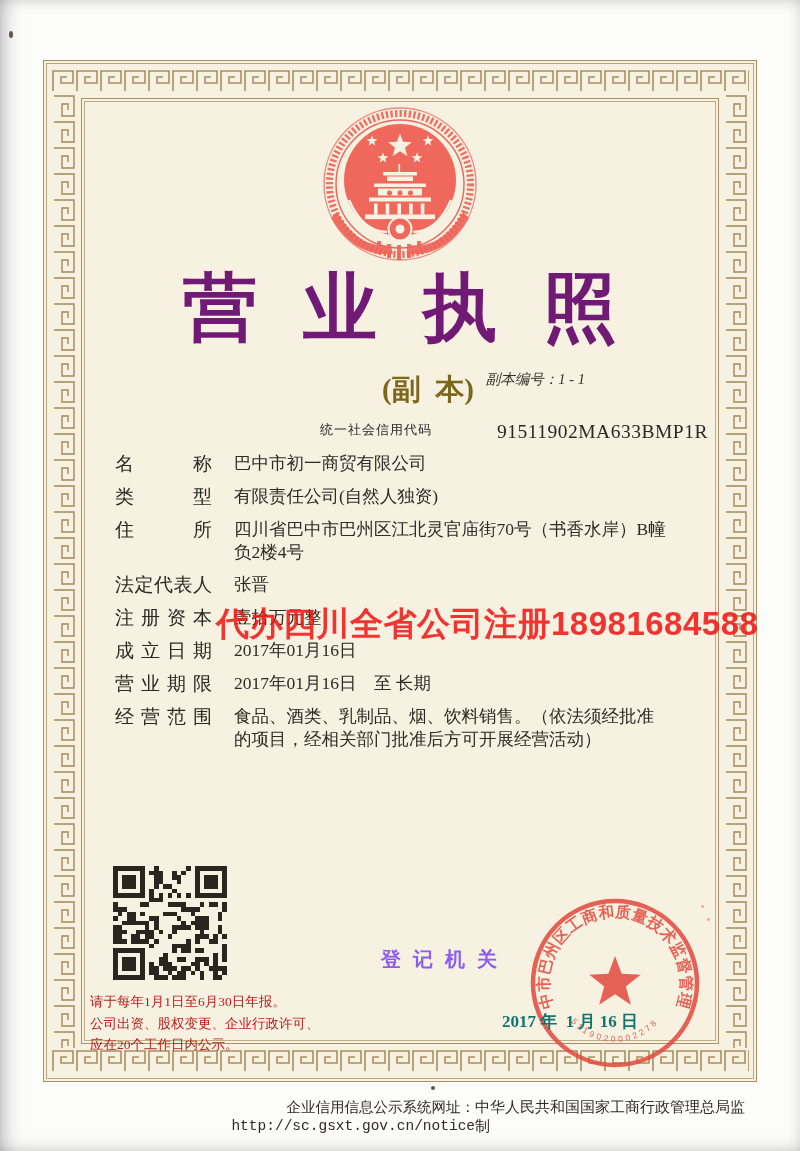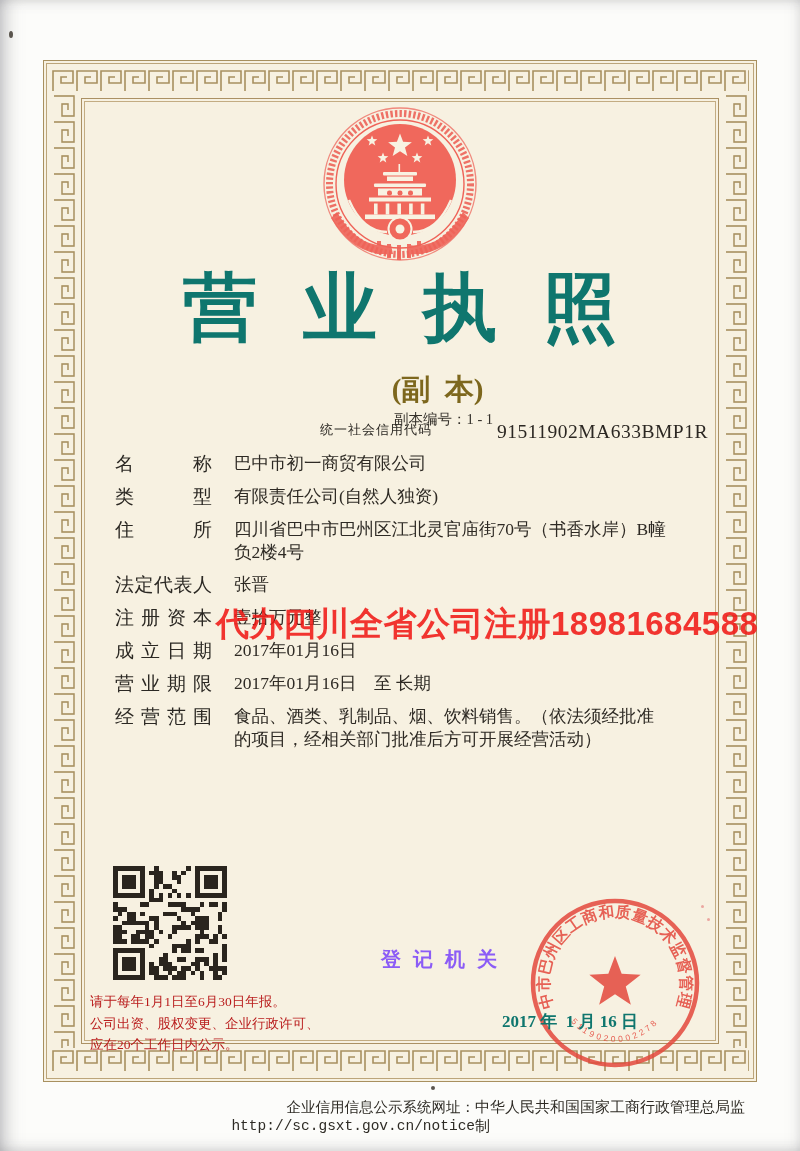--- a/index.html
+++ b/index.html
@@ -25,27 +25,27 @@
   .gk{position:absolute;}
   .gk.top{left:7px;top:7px;width:698px;height:26px;}
   .gk.bottom{left:7px;bottom:7px;width:698px;height:26px;}
   .gk.left{left:7px;top:33px;width:26px;height:954px;}
   .gk.right{right:7px;top:33px;width:26px;height:954px;}
   
   .emblem{position:absolute;left:315px;top:106px;width:170px;height:162px;}
   
   .title{position:absolute;left:0;top:264px;width:100%;text-align:center;
     font-family:"Liberation Serif","DejaVu Serif",serif;font-weight:bold;
-    font-size:74px;line-height:1.2;color:#0f766e;letter-spacing:46px;}
+    font-size:74px;line-height:1.2;color:#701a75;letter-spacing:46px;}
   .title span{display:inline-block;transform:translateX(23px);}
-  .subtitle-row{position:absolute;left:382px;top:370px;display:flex;align-items:center;z-index:5;flex-direction:column;}
+  .subtitle-row{position:absolute;left:382px;top:370px;display:flex;align-items:flex-start;z-index:5;}
   .subtitle{font-family:"Liberation Serif","DejaVu Serif",serif;font-weight:bold;
     font-size:29px;color:#7d671d;white-space:pre;}
   .copy-no{margin-left:12px;font-family:"Liberation Serif","DejaVu Serif",serif;
-    font-size:14.5px;color:#34302a;white-space:pre;}
+    font-size:14.5px;color:#34302a;white-space:pre;font-style:italic;}
   .code-row{position:absolute;left:0;top:421px;width:100%;z-index:5;}
   .code-label{position:absolute;left:320px;top:0;font-size:13px;font-weight:400;
     letter-spacing:1px;color:#2b2823;}
   .code-value{position:absolute;left:497px;top:0;
     font-family:"Liberation Serif","DejaVu Serif",serif;font-size:19.5px;
     letter-spacing:.5px;color:#2b2722;}
   
   .fields{position:absolute;left:115px;top:452px;width:552px;z-index:4;}
   .frow{display:flex;margin-bottom:9px;}
   .flabel{flex:0 0 97px;width:97px;font-size:19px;font-weight:500;color:#2b2823;

